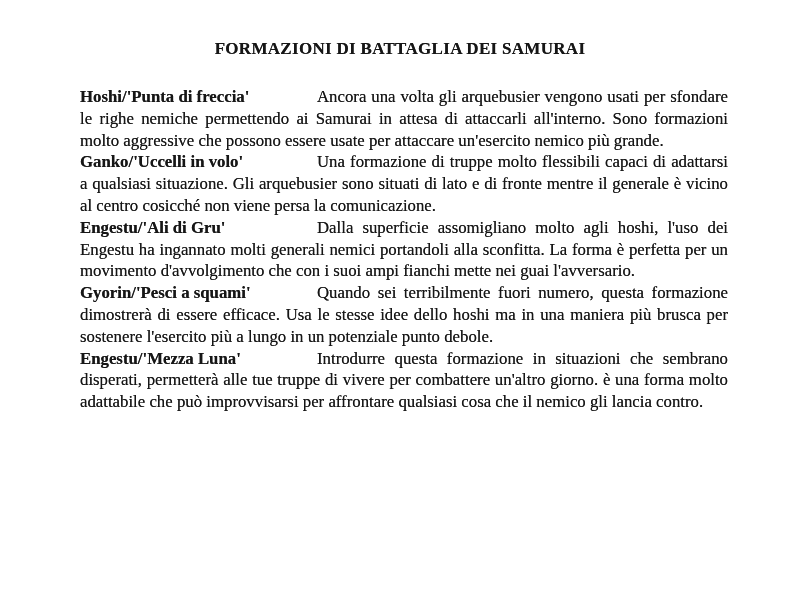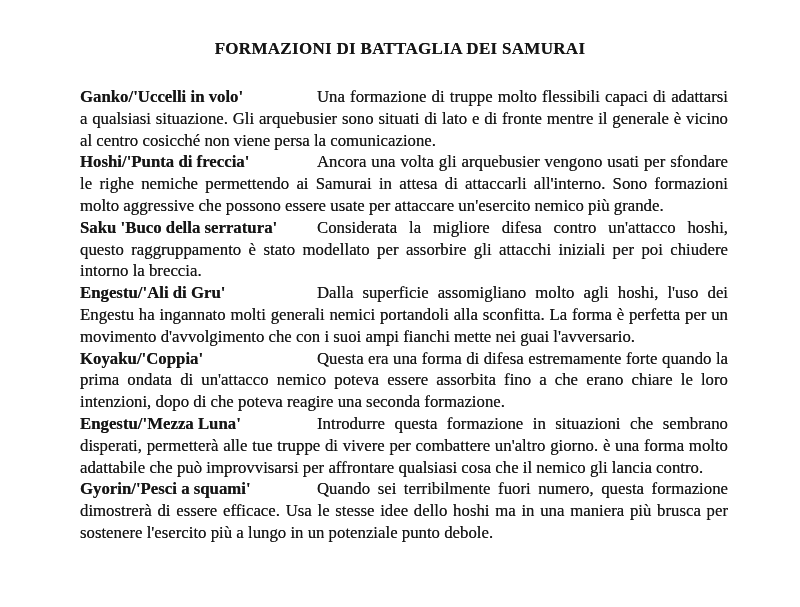--- a/index.html
+++ b/index.html
@@ -46,28 +46,26 @@
 </style>
 </head>
 <body>
 
 <div class="page">
 
   <div class="doc-title">FORMAZIONI DI BATTAGLIA DEI SAMURAI</div>
 
   <div class="content">
 
+    <p class="entry"><span class="term">Hoshi/'Punta di freccia'</span><span>Ancora una volta gli arquebusier vengono usati per sfondare le righe nemiche permettendo ai Samurai in attesa di attaccarli all'interno. Sono formazioni molto aggressive che possono essere usate per attaccare un'esercito nemico più grande.</span></p>
+
     <p class="entry"><span class="term">Ganko/'Uccelli in volo'</span><span>Una formazione di truppe molto flessibili capaci di adattarsi a qualsiasi situazione. Gli arquebusier sono situati di lato e di fronte mentre il generale è vicino al centro cosicché non viene persa la comunicazione.</span></p>
 
-    <p class="entry"><span class="term">Hoshi/'Punta di freccia'</span><span>Ancora una volta gli arquebusier vengono usati per sfondare le righe nemiche permettendo ai Samurai in attesa di attaccarli all'interno. Sono formazioni molto aggressive che possono essere usate per attaccare un'esercito nemico più grande.</span></p>
-
-    <p class="entry"><span class="term">Saku 'Buco della serratura'</span><span>Considerata la migliore difesa contro un'attacco hoshi, questo raggruppamento è stato modellato per assorbire gli attacchi iniziali per poi chiudere intorno la breccia.</span></p>
 
     <p class="entry"><span class="term">Engestu/'Ali di Gru'</span><span>Dalla superficie assomigliano molto agli hoshi, l'uso dei Engestu ha ingannato molti generali nemici portandoli alla sconfitta. La forma è perfetta per un movimento d'avvolgimento che con i suoi ampi fianchi mette nei guai l'avversario.</span></p>
 
-    <p class="entry"><span class="term">Koyaku/'Coppia'</span><span>Questa era una forma di difesa estremamente forte quando la prima ondata di un'attacco nemico poteva essere assorbita fino a che erano chiare le loro intenzioni, dopo di che poteva reagire una seconda formazione.</span></p>
+
+    <p class="entry"><span class="term">Gyorin/'Pesci a squami'</span><span>Quando sei terribilmente fuori numero, questa formazione dimostrerà di essere efficace. Usa le stesse idee dello hoshi ma in una maniera più brusca per sostenere l'esercito più a lungo in un potenziale punto debole.</span></p>
 
     <p class="entry"><span class="term">Engestu/'Mezza Luna'</span><span>Introdurre questa formazione in situazioni che sembrano disperati, permetterà alle tue truppe di vivere per combattere un'altro giorno. è una forma molto adattabile che può improvvisarsi per affrontare qualsiasi cosa che il nemico gli lancia contro.</span></p>
-
-    <p class="entry"><span class="term">Gyorin/'Pesci a squami'</span><span>Quando sei terribilmente fuori numero, questa formazione dimostrerà di essere efficace. Usa le stesse idee dello hoshi ma in una maniera più brusca per sostenere l'esercito più a lungo in un potenziale punto debole.</span></p>
 
   </div>
 </div>
 
 </body></html>

